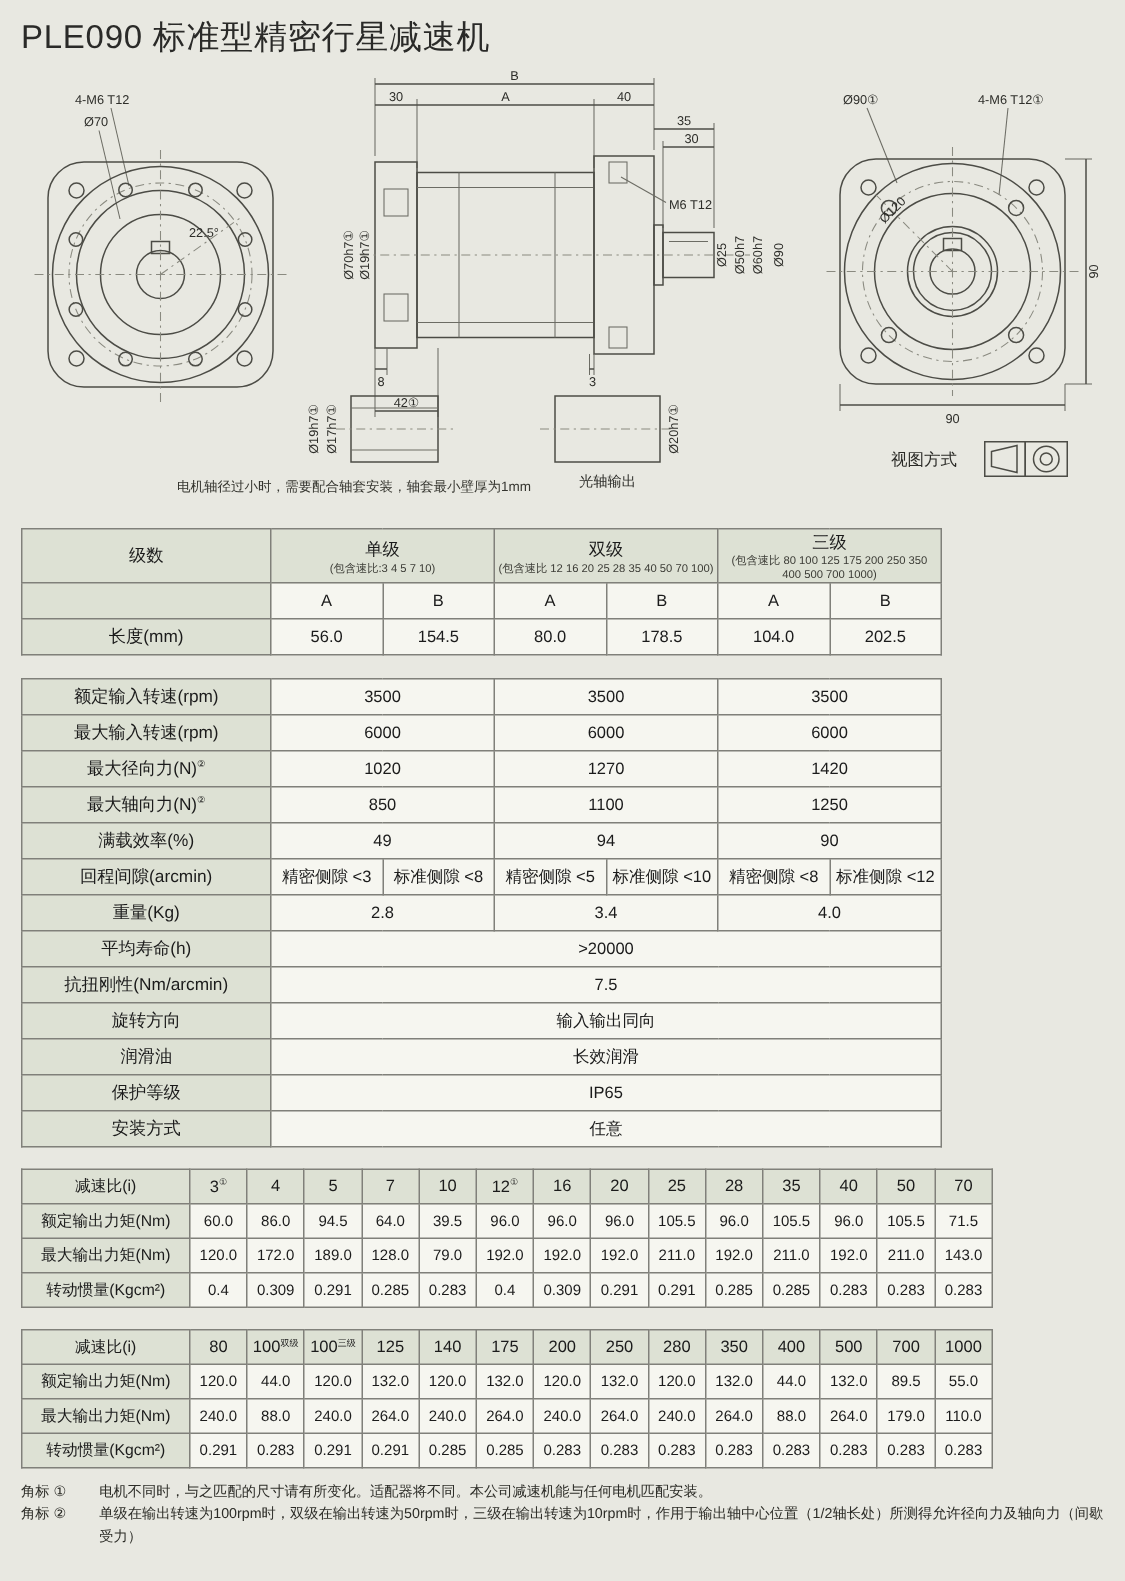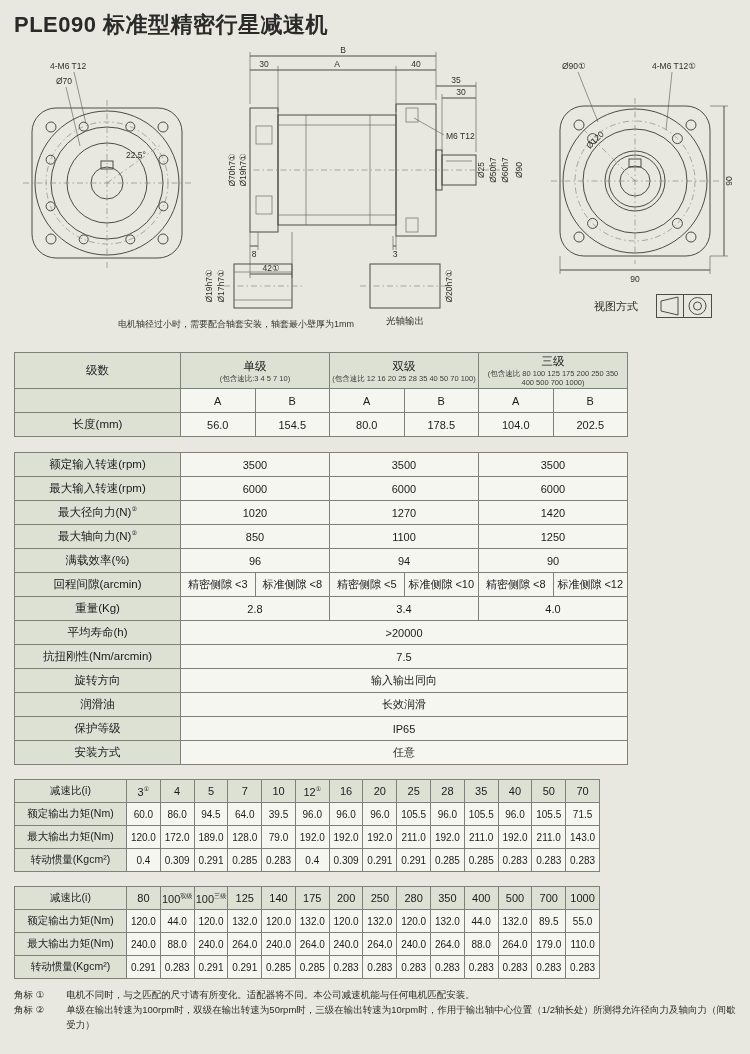--- a/index.html
+++ b/index.html
@@ -2,21 +2,21 @@
 <html><head>
 <meta charset="utf-8">
 <style>
   html,body{margin:0;padding:0}
   body{
     width:750px;height:1054px;background:#e8e8e1;
     font-family:"Liberation Sans","DejaVu Sans",sans-serif;
     color:#1b1b1b;overflow:hidden;position:relative;
   }
   .page{padding:10px 14px 0}
-  .title{font-size:22px;font-weight:700;color:#2a2a28;letter-spacing:.5px}
+  .title{font-size:22px;font-weight:400;color:#2a2a28;letter-spacing:.5px}
 
   
   .drawings{position:relative;height:302px;margin-top:2px}
   .dwg{position:absolute}
   .ln{stroke:#4c4c46;stroke-width:1;fill:none}
   .thin{stroke:#6c6c64;stroke-width:.7;fill:none}
   .cl{stroke:#8a8a80;stroke-width:.7;fill:none;stroke-dasharray:6 3 1.5 3}
   svg text{font-size:8.5px;fill:#2e2e2a;font-family:"Liberation Sans","DejaVu Sans",sans-serif}
   .note{position:absolute;font-size:9px;color:#35352f}
   .viewmode{position:absolute;display:flex;align-items:center;gap:18px;font-size:11px;color:#2b2b27}
@@ -28,21 +28,21 @@
     padding:1px 2px;height:21px;font-weight:400
   }
   .spec-table th{background:#dde1d4;font-size:11.5px}
   .spec-table td{background:#f6f6f0;font-size:11px}
   .g-name{font-size:11.5px}
   .g-sub{font-size:7.5px;line-height:1.2;color:#3c3c36}
   .ab-row td{height:16px;font-size:11px}
   tr.spacer-row td{border:none;background:transparent;height:13px}
 
   
-  .ratio-table{width:586px;border-collapse:collapse;table-layout:fixed;margin-top:14px}
+  .ratio-table{width:648px;border-collapse:collapse;table-layout:fixed;margin-top:14px}
   .ratio-table th,.ratio-table td{
     border:1px solid #80807a;text-align:center;vertical-align:middle;
     padding:1px 0;height:20px;font-weight:400
   }
   .ratio-table th{background:#dde1d4;font-size:10.5px}
   .ratio-table td{background:#f6f6f0;font-size:10px}
   .ratio-table td.ratio-head{background:#dde1d4;font-size:11px}
   sup{font-size:.55em;vertical-align:super}
 
   
@@ -272,21 +272,21 @@
           <td colspan="2">1420</td>
         </tr>
         <tr>
           <th>最大轴向力(N)<sup>②</sup></th>
           <td colspan="2">850</td>
           <td colspan="2">1100</td>
           <td colspan="2">1250</td>
         </tr>
         <tr>
           <th>满载效率(%)</th>
-          <td colspan="2">96</td>
+          <td colspan="2">49</td>
           <td colspan="2">94</td>
           <td colspan="2">90</td>
         </tr>
         <tr>
           <th>回程间隙(arcmin)</th>
           <td colspan="1">精密侧隙 &lt;3</td>
           <td colspan="1">标准侧隙 &lt;8</td>
           <td colspan="1">精密侧隙 &lt;5</td>
           <td colspan="1">标准侧隙 &lt;10</td>
           <td colspan="1">精密侧隙 &lt;8</td>

